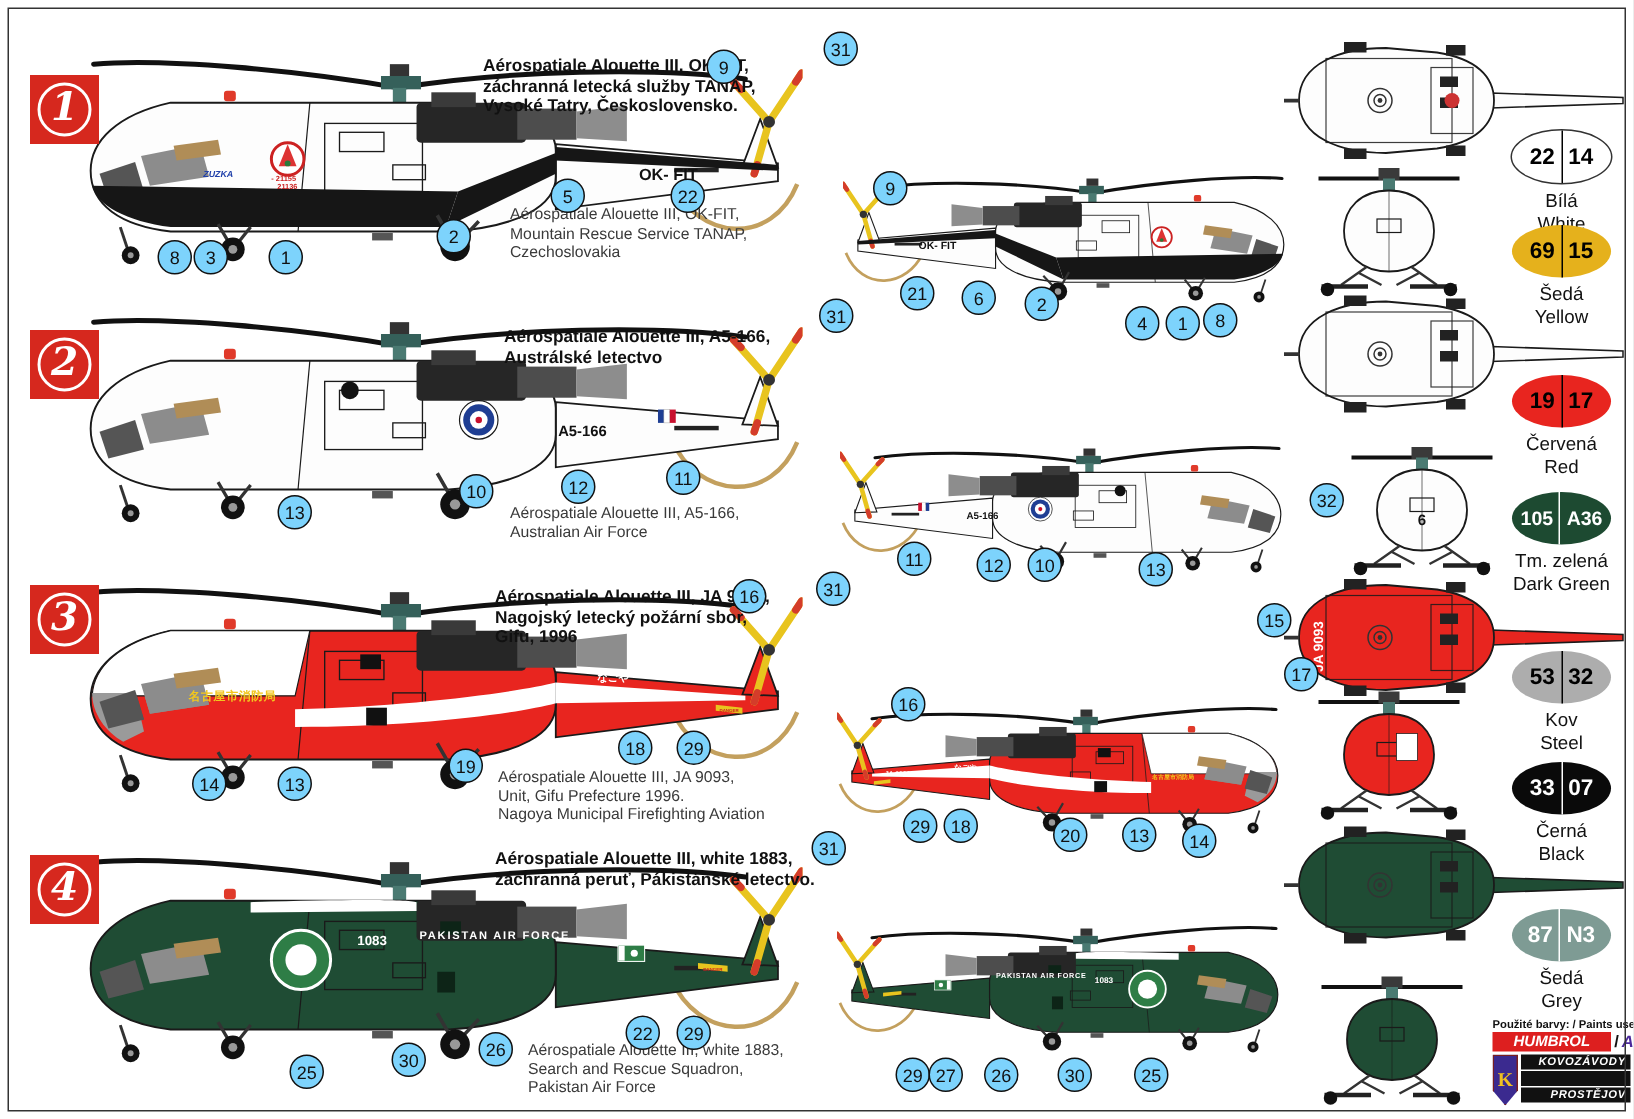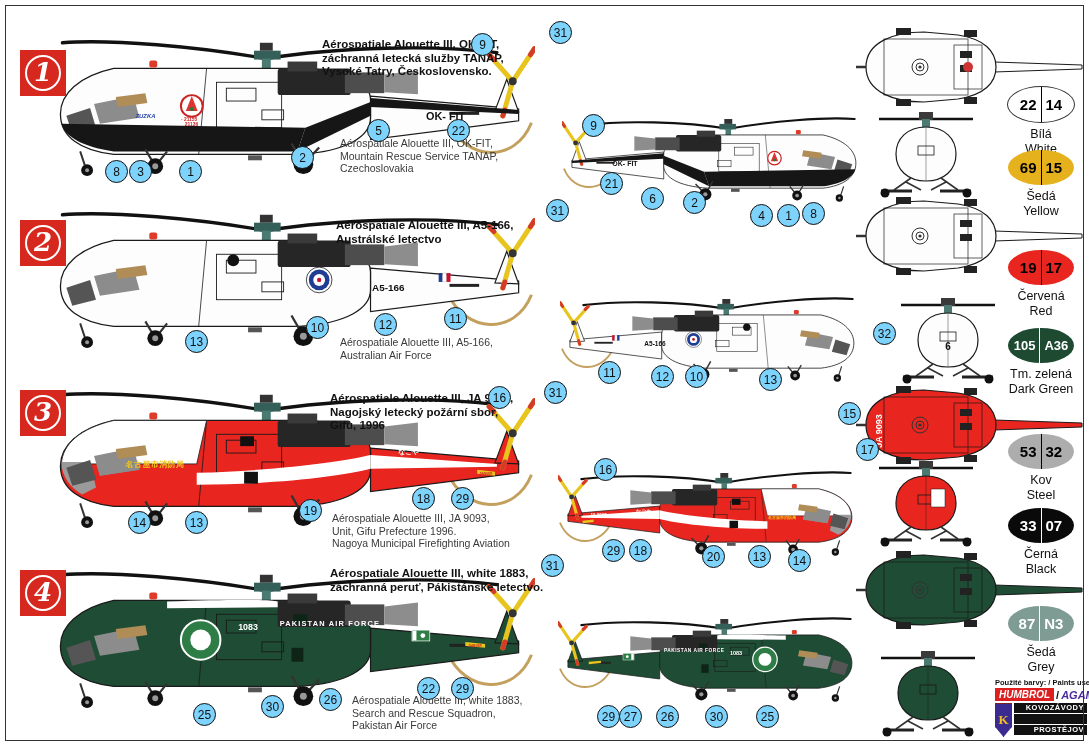--- a/index.html
+++ b/index.html
@@ -17,27 +17,27 @@
       display:flex;align-items:center;justify-content:center;font-size:12px;z-index:6;box-sizing:border-box;}
   .chip{position:absolute;left:1002px;width:78px;text-align:center;z-index:5;}
   .oval{border-radius:50%;display:flex;align-items:center;justify-content:center;font-weight:bold;font-size:15px;
         height:35px;width:66px;margin:0 auto;}
   .oval .sep{width:1px;align-self:stretch;background:currentColor;margin:0 4px;}
   .cname{font-size:12.5px;line-height:15px;}
   .cname.first{margin-top:4px;}
   .paints{position:absolute;left:995px;top:678px;width:92px;z-index:5;}
   .paints-label{font-size:7.5px;font-weight:bold;white-space:nowrap;}
   .paints-row{display:flex;align-items:center;gap:2px;margin:1px 0 2px 0;}
-  .humbrol{background:#dd1f1f;color:#fff;font:bold italic 10px "Liberation Sans",sans-serif;padding:1px 4px;}
+  .humbrol{background:#dd1f1f;color:#fff;font:bold italic 10px "Liberation Sans",sans-serif;padding:1px 14px;}
   .slash{font-weight:bold;font-size:11px;}
   .agama{color:#4b2a9b;font:bold italic 11px "Liberation Sans",sans-serif;}
   .kovo{display:flex;gap:2px;}
   .shield{width:17px;height:34px;background:#3b2a8f;color:#f0c020;display:flex;align-items:center;justify-content:center;
           font:bold 13px "Liberation Serif",serif;clip-path:polygon(0 0,100% 0,100% 70%,50% 100%,0 70%);border:1px solid #7a1f1f;box-sizing:border-box;}
-  .bars{flex:1;display:flex;flex-direction:column;gap:1px;}
+  .bars{flex:1;display:flex;flex-direction:column;gap:1px;font-style:italic;}
   .bar{background:#111;color:#fff;font-size:7.5px;font-weight:bold;height:10px;line-height:10px;text-align:right;padding-right:3px;letter-spacing:.5px;}
   svg text{font-family:"Liberation Sans",sans-serif;}
   .defs{position:absolute;width:0;height:0;overflow:hidden;}
 </style>
 </head>
 <body>
 
 <div class="page">
 <div class="frame"></div>
 
@@ -374,21 +374,21 @@
 
 <div class="co" style="left:105px;top:160px">8</div>
 <div class="co" style="left:129px;top:160px">3</div>
 <div class="co" style="left:179px;top:160px">1</div>
 <div class="co" style="left:291px;top:146px">2</div>
 <div class="co" style="left:367px;top:119px">5</div>
 <div class="co" style="left:447px;top:119px">22</div>
 <div class="co" style="left:471px;top:33px">9</div>
 <div class="co" style="left:549px;top:21px">31</div>
 <div class="co" style="left:582px;top:114px">9</div>
-<div class="co" style="left:600px;top:172px">21</div>
+<div class="co" style="left:600px;top:184px">21</div>
 <div class="co" style="left:641px;top:187px">6</div>
 <div class="co" style="left:683px;top:191px">2</div>
 <div class="co" style="left:750px;top:204px">4</div>
 <div class="co" style="left:777px;top:204px">1</div>
 <div class="co" style="left:802px;top:202px">8</div>
 
 <div class="co" style="left:185px;top:330px">13</div>
 <div class="co" style="left:306px;top:316px">10</div>
 <div class="co" style="left:374px;top:313px">12</div>
 <div class="co" style="left:444px;top:307px">11</div>

